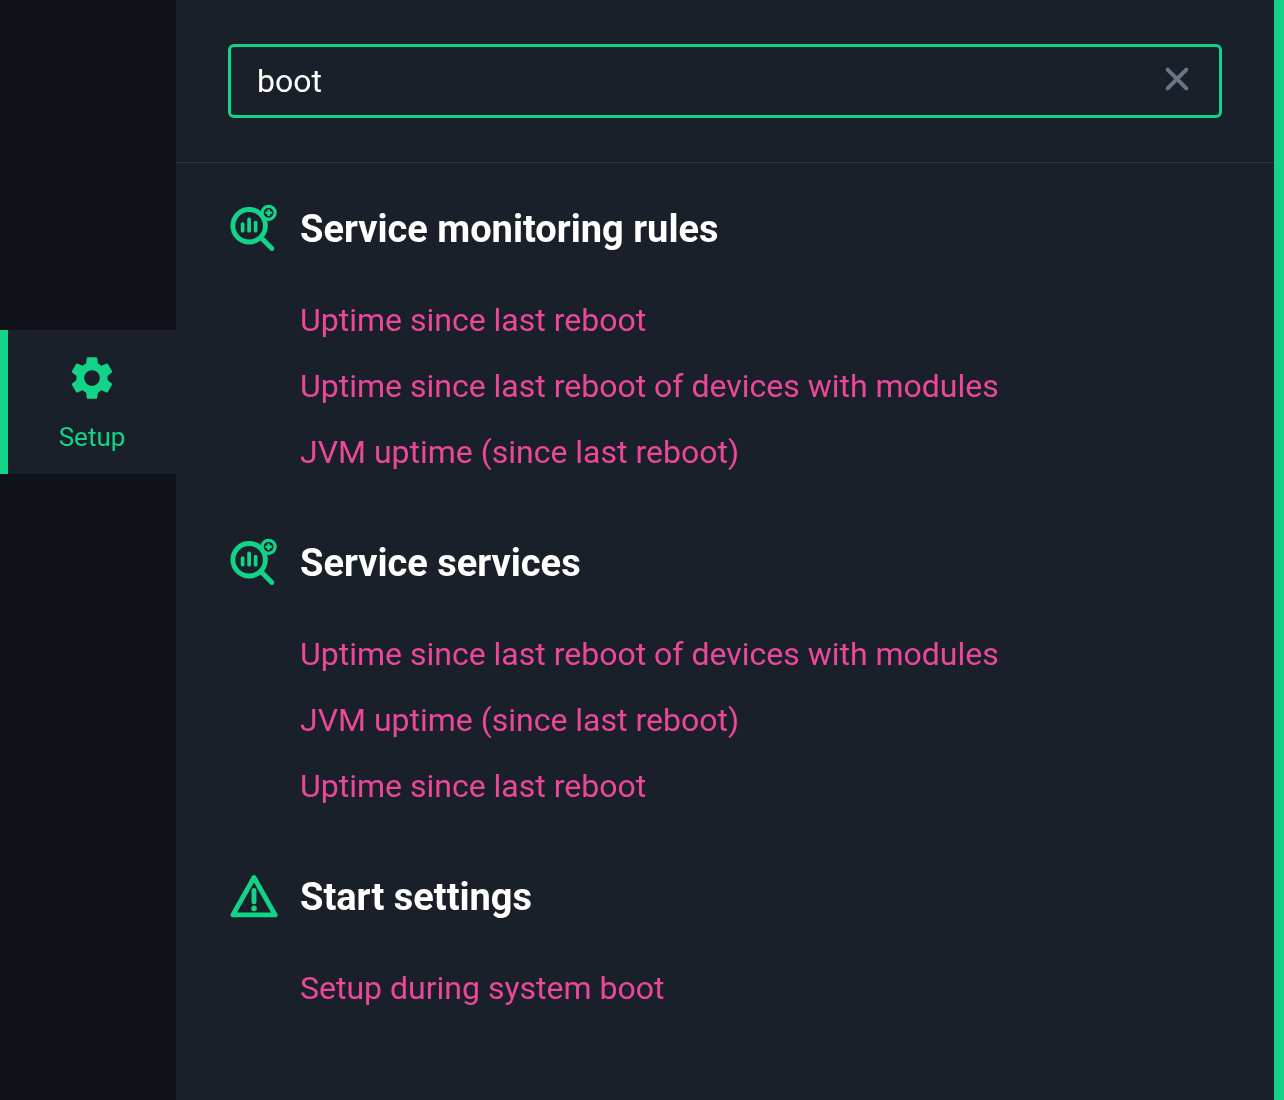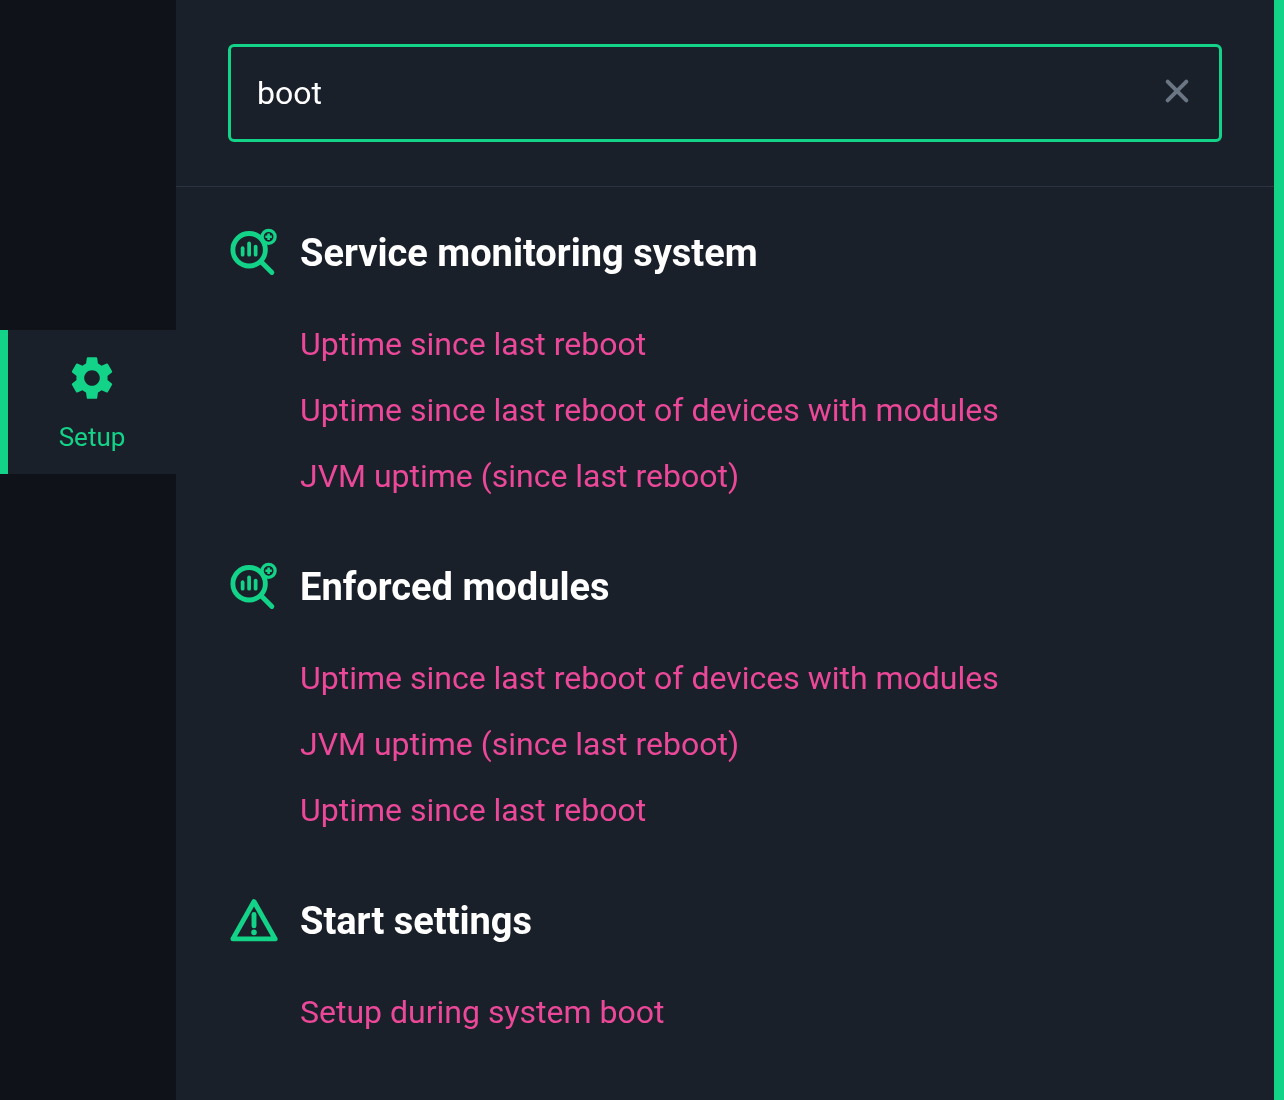--- a/index.html
+++ b/index.html
@@ -61,21 +61,21 @@
     .search-container {
       padding: 44px 52px;
       border-bottom: 1px solid #2a3340;
     }
     
     .search-box {
       display: flex;
       align-items: center;
       border: 3px solid #13d389;
       border-radius: 6px;
-      height: 98px;
+      height: 74px;
       padding: 0 26px;
       background: #1a2029;
     }
     
     .search-input {
       flex: 1;
       background: transparent;
       border: none;
       outline: none;
       color: #ffffff;
@@ -172,42 +172,42 @@
             <circle cx="13" cy="14" r="10" stroke="#13d389" stroke-width="3"></circle>
             <line x1="21" y1="22" x2="27" y2="28" stroke="#13d389" stroke-width="3" stroke-linecap="round"></line>
             <line x1="9" y1="17" x2="9" y2="13" stroke="#13d389" stroke-width="2.3" stroke-linecap="round"></line>
             <line x1="13" y1="17" x2="13" y2="10" stroke="#13d389" stroke-width="2.3" stroke-linecap="round"></line>
             <line x1="17" y1="17" x2="17" y2="12" stroke="#13d389" stroke-width="2.3" stroke-linecap="round"></line>
             <circle cx="25" cy="6" r="4" fill="#1a2029" stroke="#13d389" stroke-width="2"></circle>
             <line x1="25" y1="4" x2="25" y2="8" stroke="#13d389" stroke-width="1.6"></line>
             <line x1="23" y1="6" x2="27" y2="6" stroke="#13d389" stroke-width="1.6"></line>
           </svg>
         </span>
-        <span class="group-title">Service monitoring system</span>
+        <span class="group-title">Service monitoring rules</span>
       </div>
       <div class="result-item">Uptime since last reboot</div>
       <div class="result-item">Uptime since last reboot of devices with modules</div>
       <div class="result-item">JVM uptime (since last reboot)</div>
     </div>
 
     <div class="result-group">
       <div class="group-header">
         <span class="group-icon">
           <svg viewBox="0 0 32 32" fill="none">
             <circle cx="13" cy="14" r="10" stroke="#13d389" stroke-width="3"></circle>
             <line x1="21" y1="22" x2="27" y2="28" stroke="#13d389" stroke-width="3" stroke-linecap="round"></line>
             <line x1="9" y1="17" x2="9" y2="13" stroke="#13d389" stroke-width="2.3" stroke-linecap="round"></line>
             <line x1="13" y1="17" x2="13" y2="10" stroke="#13d389" stroke-width="2.3" stroke-linecap="round"></line>
             <line x1="17" y1="17" x2="17" y2="12" stroke="#13d389" stroke-width="2.3" stroke-linecap="round"></line>
             <circle cx="25" cy="6" r="4" fill="#1a2029" stroke="#13d389" stroke-width="2"></circle>
             <line x1="25" y1="4" x2="25" y2="8" stroke="#13d389" stroke-width="1.6"></line>
             <line x1="23" y1="6" x2="27" y2="6" stroke="#13d389" stroke-width="1.6"></line>
           </svg>
         </span>
-        <span class="group-title">Enforced modules</span>
+        <span class="group-title">Service services</span>
       </div>
       <div class="result-item">Uptime since last reboot of devices with modules</div>
       <div class="result-item">JVM uptime (since last reboot)</div>
       <div class="result-item">Uptime since last reboot</div>
     </div>
 
     <div class="result-group">
       <div class="group-header">
         <span class="group-icon">
           <svg viewBox="0 0 32 32" fill="none">

